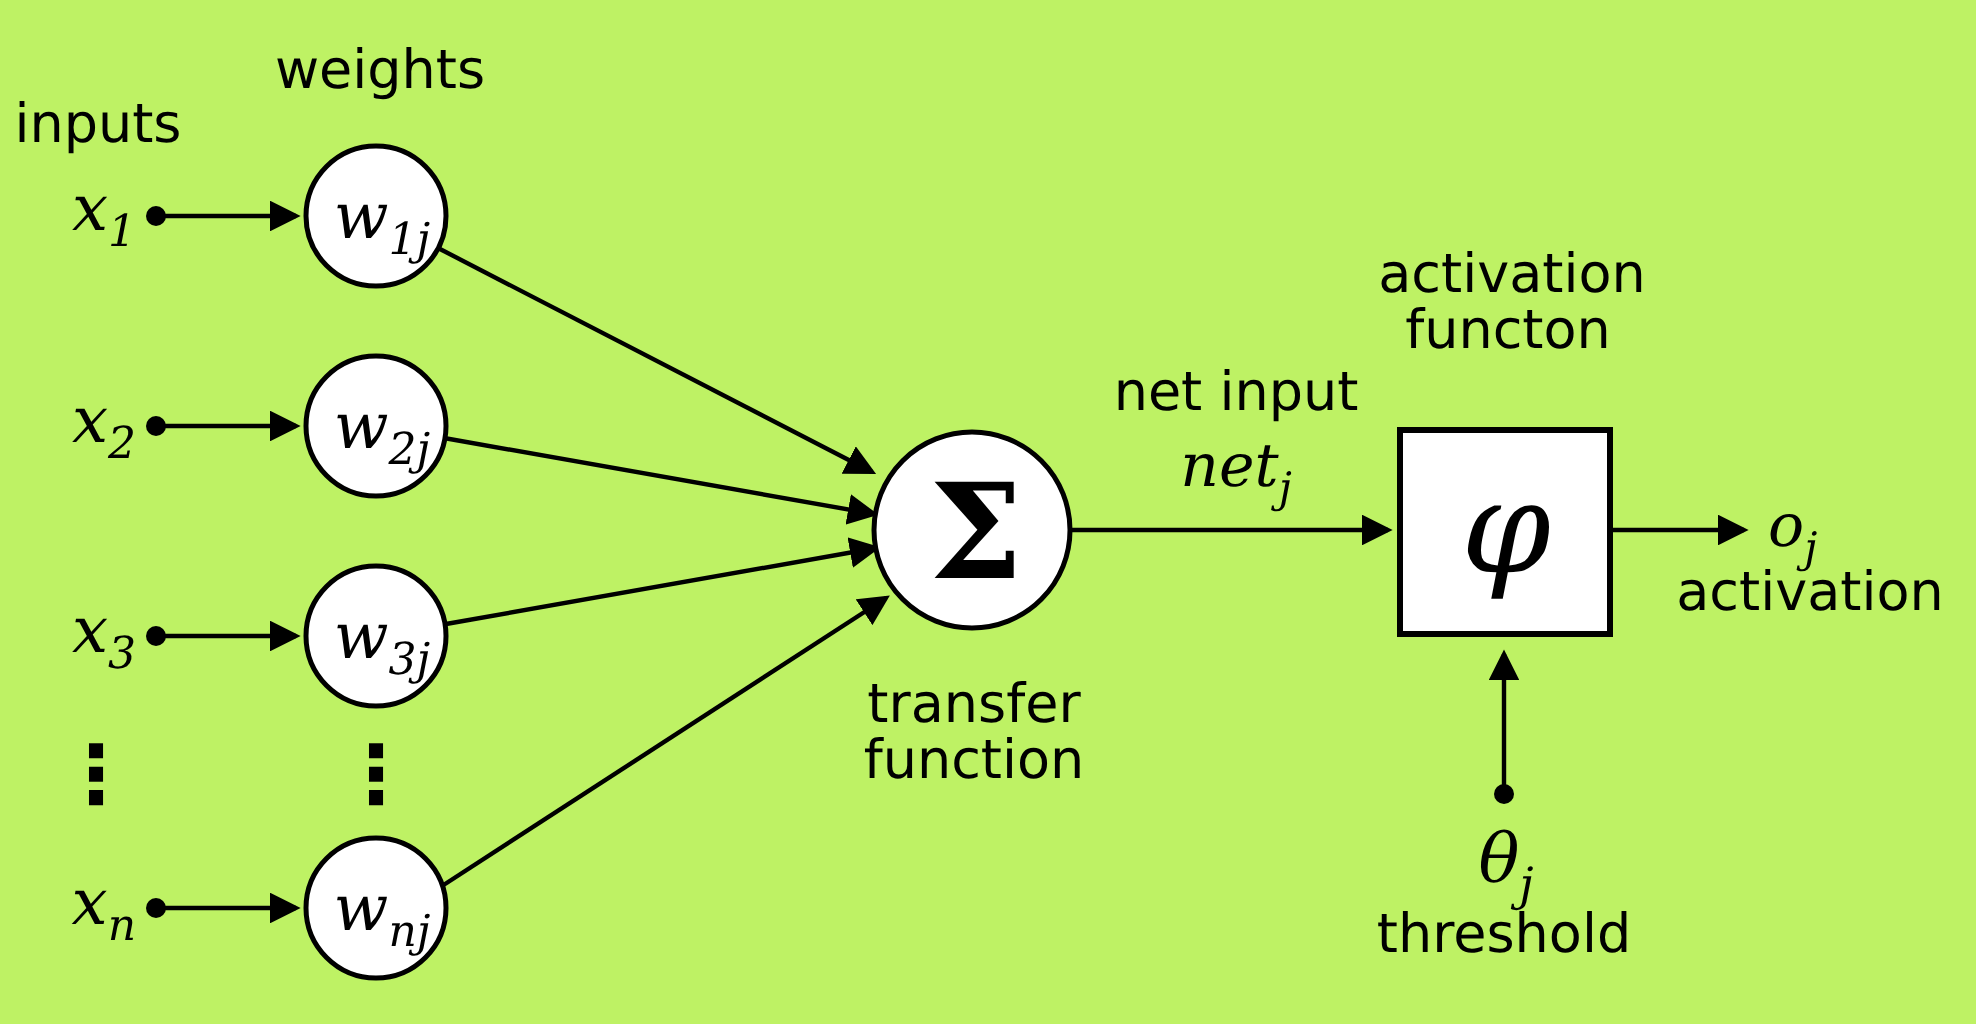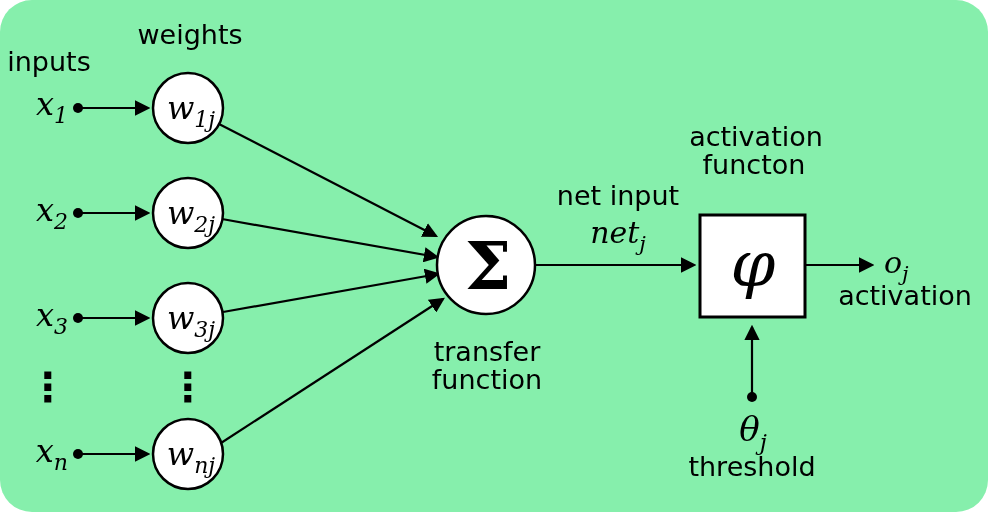--- a/index.html
+++ b/index.html
@@ -1,22 +1,21 @@
 <!DOCTYPE html>
 <html><head>
 <meta charset="utf-8">
 <style>
   html,body { margin:0; padding:0; background:#ffffff; }
   .stage {
     position:relative;
     width:988px; height:512px;
-    background:#86efac;
+    background:#bef264;
     font-family:"DejaVu Sans", sans-serif;
     overflow:hidden;
-    border-radius:32px;
   }
   svg text { fill:#000000; }
   .lbl  { font-family:"DejaVu Sans", sans-serif; font-size:27px; }
   .math { font-family:"DejaVu Serif", serif; font-style:italic; font-size:32px; }
   .math .sub  { font-size:22px; }
   .mmid { font-family:"DejaVu Serif", serif; font-style:italic; font-size:30px; }
   .mmid .sub { font-size:21px; }
   .sum  { font-family:"DejaVu Serif", serif; font-weight:bold; font-size:66px; font-style:normal; }
   .phi  { font-family:"DejaVu Serif", serif; font-style:italic; font-size:64px; }
   .theta{ font-family:"DejaVu Serif", serif; font-style:italic; font-size:34px; }

